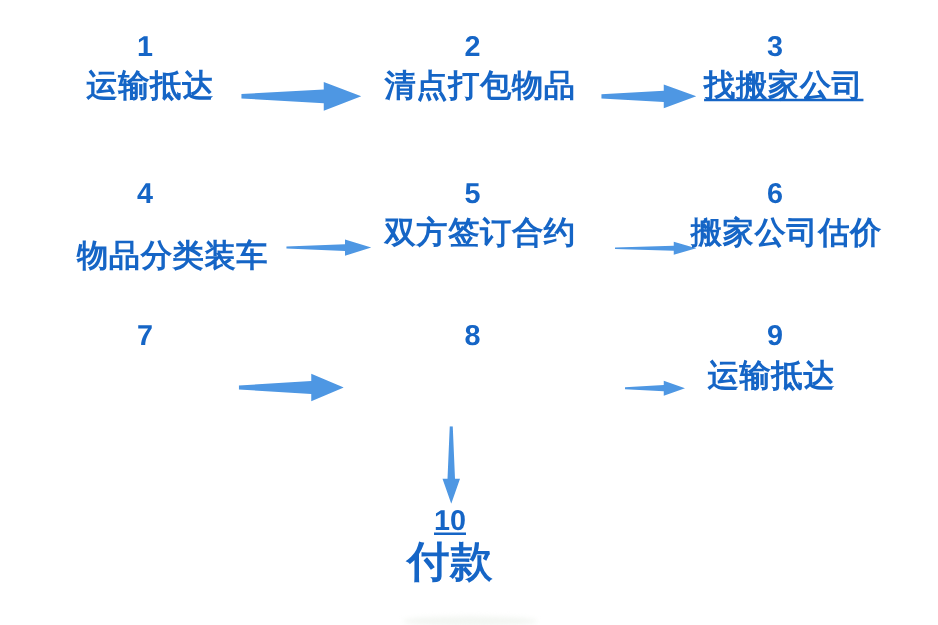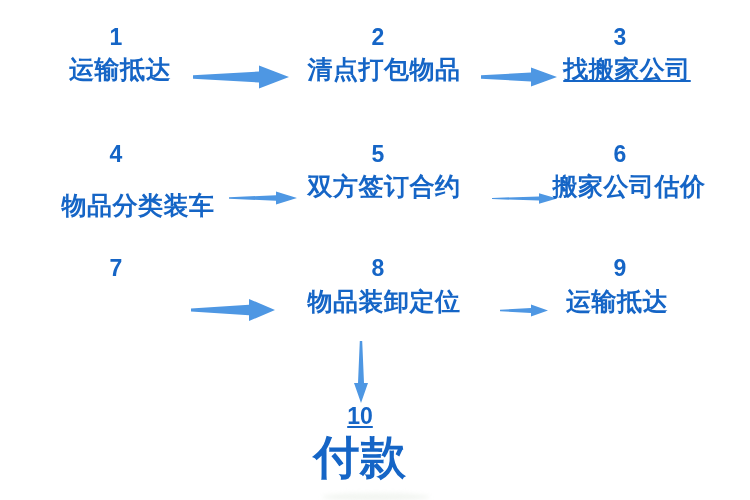--- a/index.html
+++ b/index.html
@@ -56,21 +56,21 @@
   .l6  { left: 529px; top: 171px; }
 
   .n7  { left: 86px;  top: 256px; }
   .l7  { left: 15px;  top: 286px; }
   .n8  { left: 348px; top: 256px; }
   .l8  { left: 284px; top: 286px; }
   .n9  { left: 590px; top: 256px; }
   .l9  { left: 517px; top: 286px; }
 
   .n10 { left: 330px; top: 404px; text-decoration: underline; }
-  .l10 { left: 260px; top: 430px; font-size: 46px; }
+  .l10 { left: 260px; top: 430px; font-size: 34px; }
 
   
   .a12 { left: 193px; top: 62px; }
   .a23 { left: 481px; top: 64px; }
   .a45 { left: 229px; top: 189px; }
   .a56 { left: 492px; top: 191px; }
   .a78 { left: 191px; top: 296px; }
   .a89 { left: 500px; top: 303px; }
   .a810 { left: 351px; top: 341px; }
 
@@ -124,21 +124,20 @@
   <div class="num n6">6</div>
   <div class="lbl l6">搬家公司估价</div>
 
   <div class="num n7">7</div>
 
   <svg class="arrow a78" width="84" height="28" viewBox="0 0 84 28">
     <polygon points="0,12.4 58,8.8 58,3 84,14 58,25 58,19.2 0,15.6"></polygon>
   </svg>
 
   <div class="num n8">8</div>
-  <div class="lbl l8">物品装卸定位</div>
 
   <svg class="arrow a89" width="48" height="15" viewBox="0 0 48 15">
     <polygon points="0,6.7 31,5 31,1.5 48,7.5 31,13.5 31,10 0,8.3"></polygon>
   </svg>
 
   <div class="num n9">9</div>
   <div class="lbl l9">运输抵达</div>
 
   <svg class="arrow a810" width="20" height="62" viewBox="0 0 20 62">
     <polygon points="8.8,0 7,42 3,42 10,62 17,42 13,42 11.2,0"></polygon>

